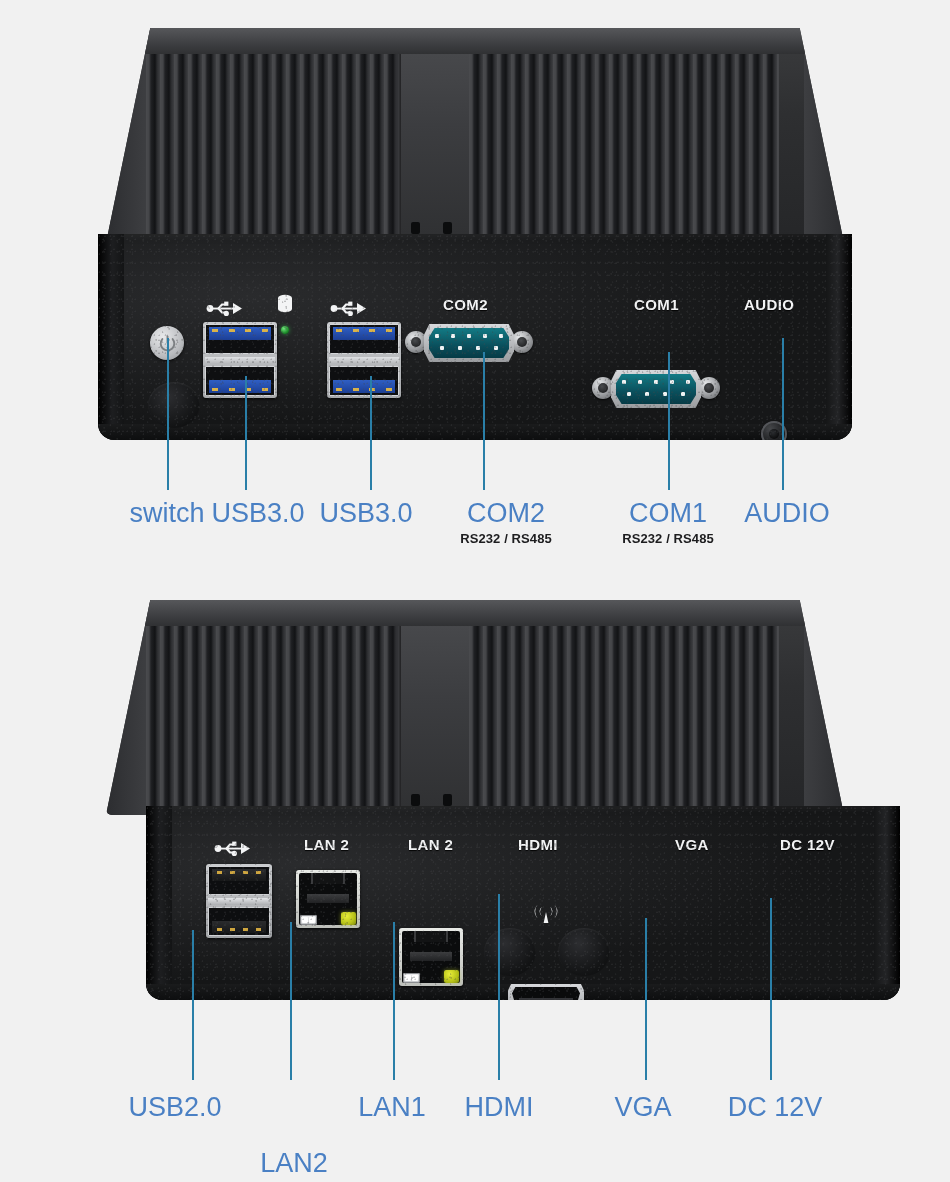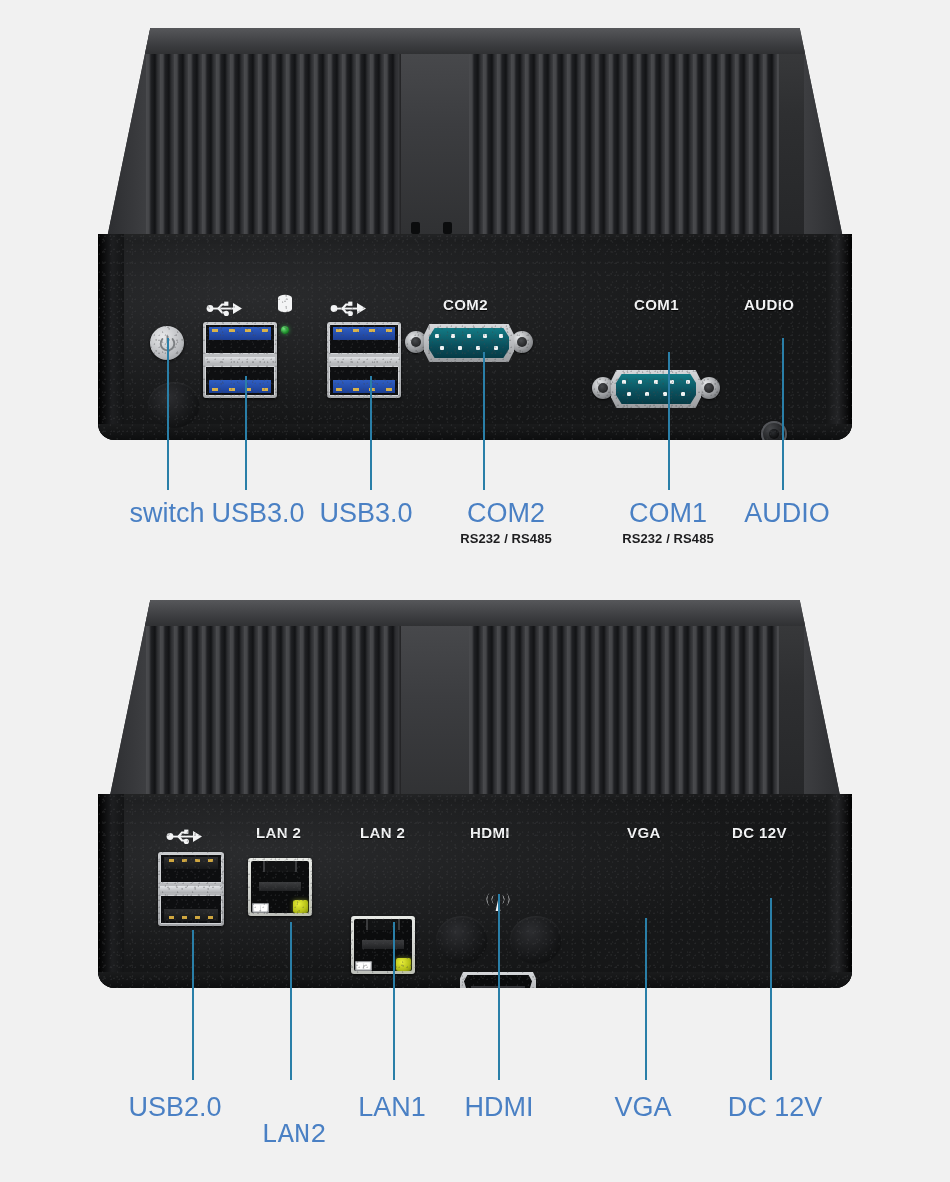--- a/index.html
+++ b/index.html
@@ -454,21 +454,21 @@
     <div class="heatsink" style="left:8px;top:0;width:738px;height:215px;
                 clip-path:polygon(6% 0%,94% 0%,100% 100%,0% 100%);">
       <div class="hs-left" style="left:40px;width:255px;"></div>
       <div class="hs-center" style="left:295px;width:68px;"></div>
       <div class="hs-right" style="left:363px;width:310px;"></div>
       <div class="hs-bevelL"></div>
       <div class="hs-bevelR"></div>
       <div class="hs-cap"></div>
     </div>
 
-    <div class="face" style="top:194px;height:194px;">
+    <div class="face" style="top:206px;height:194px;margin-left:48px;">
       <div class="face-edgeL"></div>
       <div class="face-edgeR"></div>
       <div class="face-lip"></div>
 
       <span class="silk-icon" style="left:68px;top:34px;">
         <svg width="38" height="17" viewBox="0 0 38 17">
             <g fill="#f3f4f5">
           <circle cx="4" cy="8.5" r="3.4"></circle>
           <rect x="4" y="7.6" width="23" height="1.9"></rect>
           <path d="M27 3 L36 8.5 L27 14 Z"></path>
@@ -558,21 +558,21 @@
   <div class="leader" style="left:192px;top:930px;height:150px;"></div>
   <div class="leader" style="left:290px;top:922px;height:158px;"></div>
   <div class="leader" style="left:393px;top:922px;height:158px;"></div>
   <div class="leader" style="left:498px;top:894px;height:186px;"></div>
   <div class="leader" style="left:645px;top:918px;height:162px;"></div>
   <div class="leader" style="left:770px;top:898px;height:182px;"></div>
 
   <div class="callout" style="left:175px;top:1092px;transform:translateX(-50%);">
     <span>USB2.0</span>
   </div>
-  <div class="callout" style="left:294px;top:1120px;transform:translateX(-50%);font-family:Liberation Mono, monospace;">
+  <div class="callout" style="left:294px;top:1148px;transform:translateX(-50%);">
     <span>LAN2</span>
   </div>
   <div class="callout" style="left:392px;top:1092px;transform:translateX(-50%);">
     <span>LAN1</span>
   </div>
   <div class="callout" style="left:499px;top:1092px;transform:translateX(-50%);">
     <span>HDMI</span>
   </div>
   <div class="callout" style="left:643px;top:1092px;transform:translateX(-50%);">
     <span>VGA</span>

